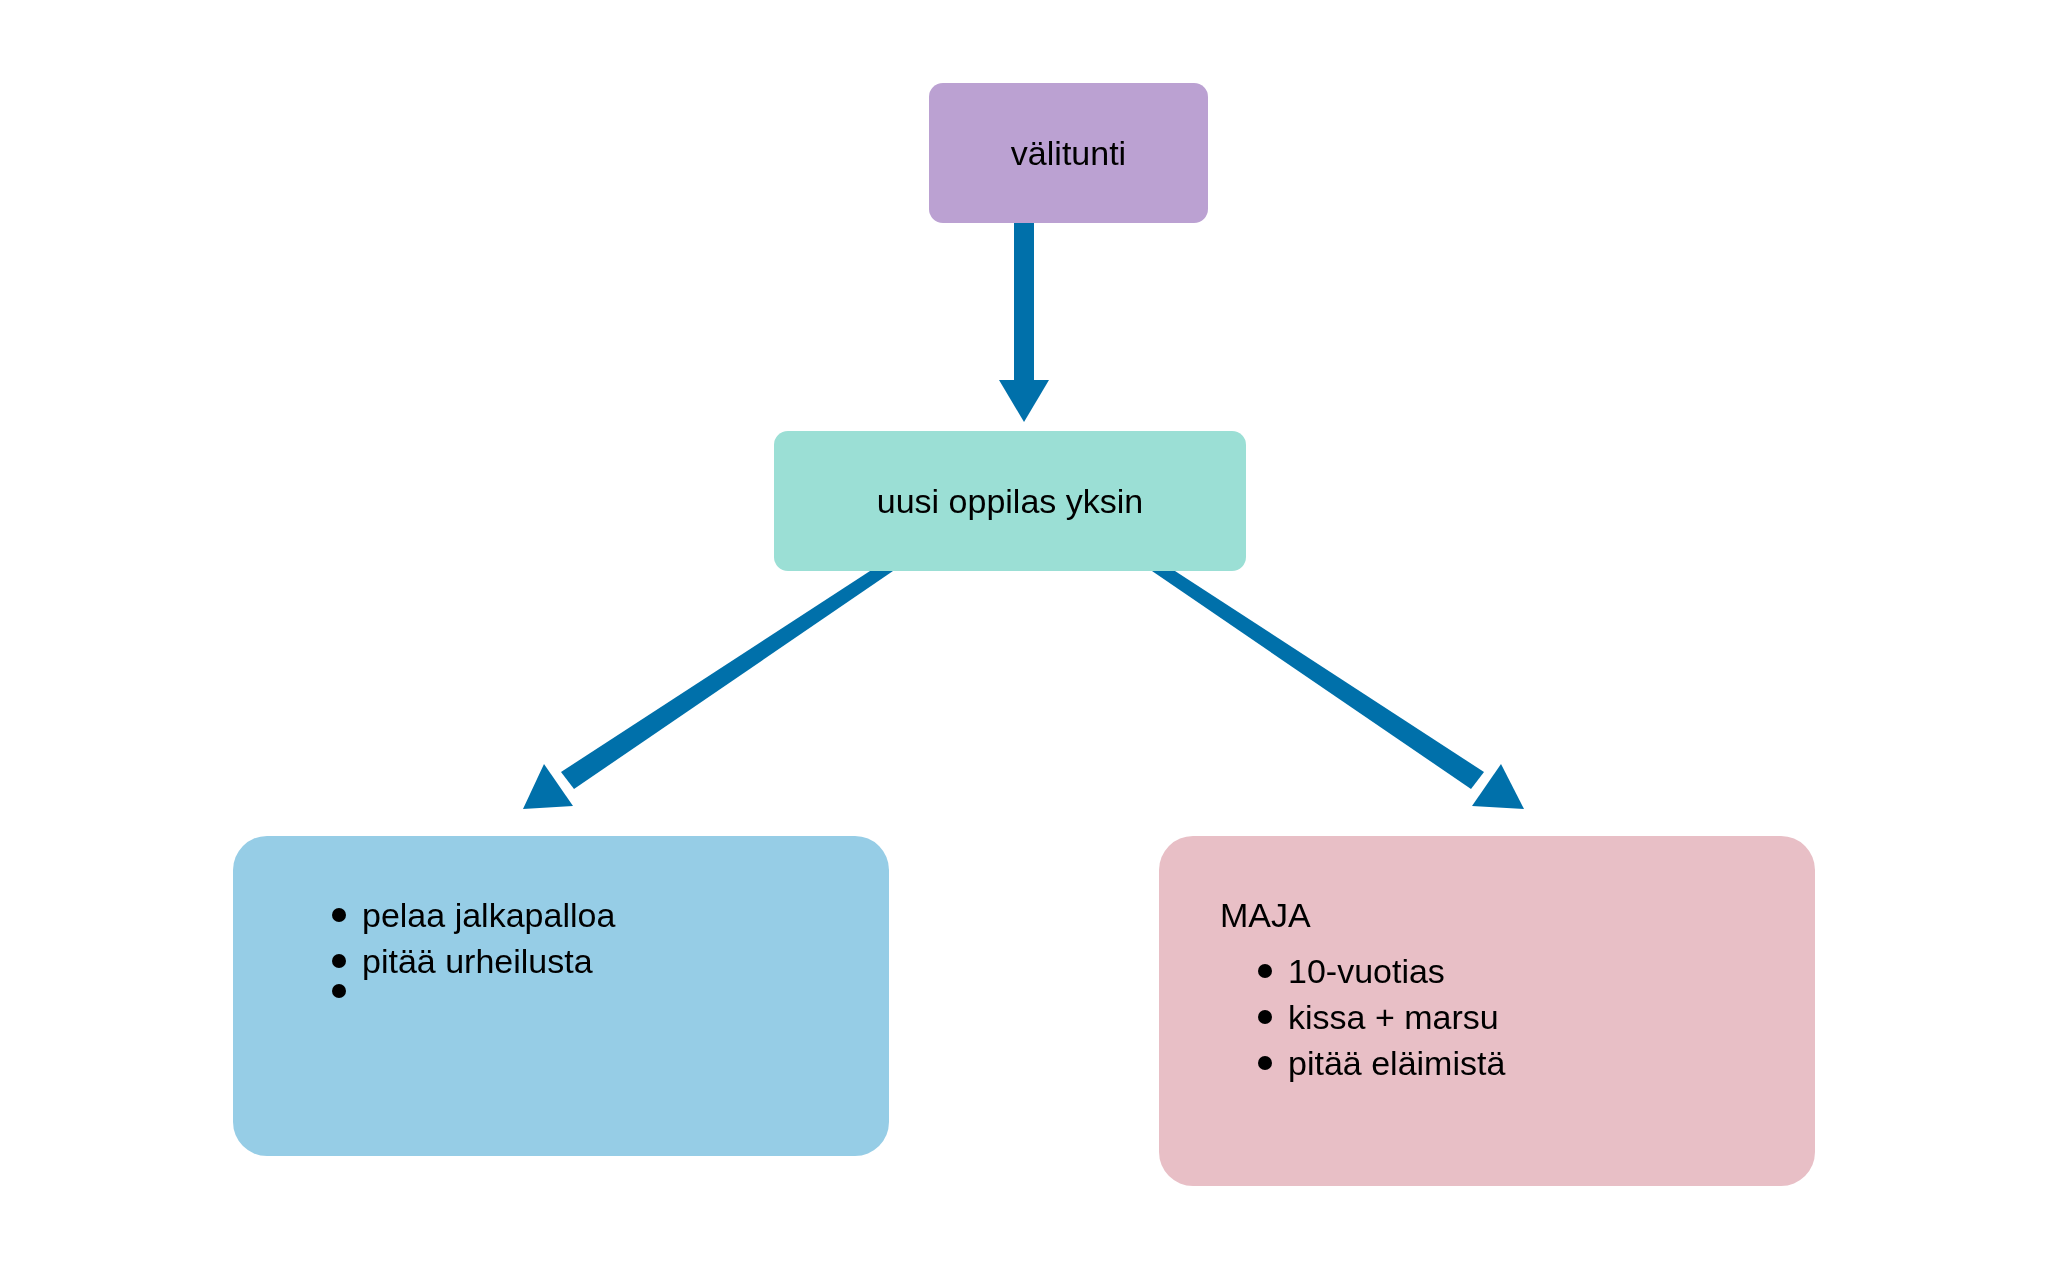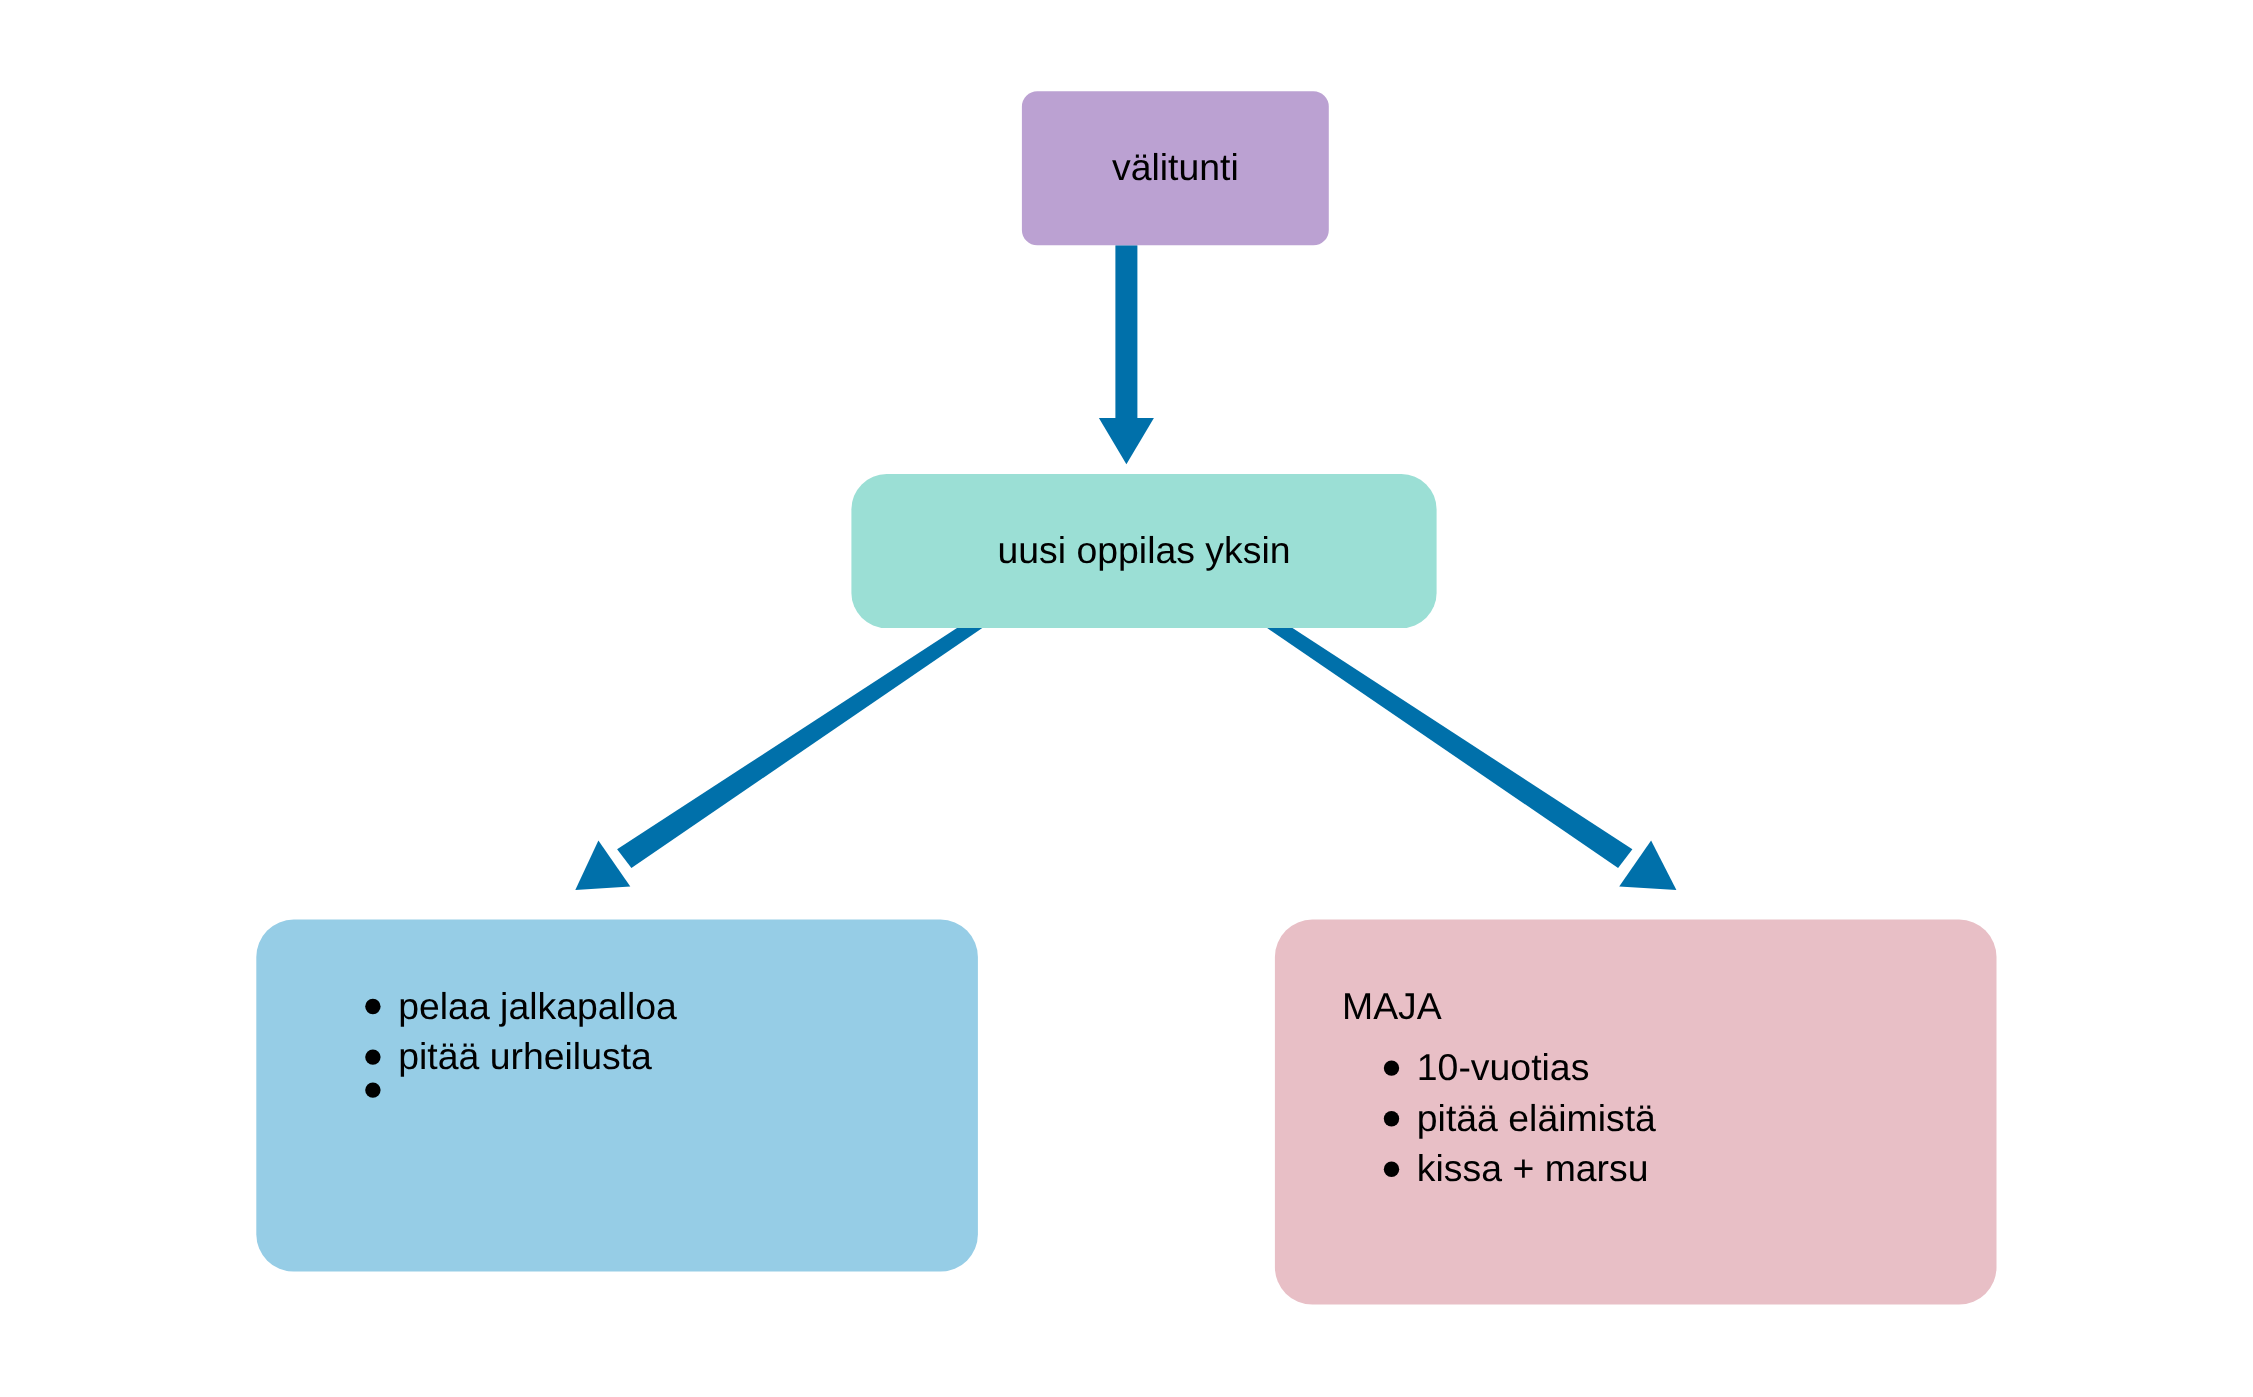--- a/index.html
+++ b/index.html
@@ -1,21 +1,21 @@
 <!DOCTYPE html>
 <html><head>
 <meta charset="utf-8">
 <style>
   html, body { margin:0; padding:0; background:#ffffff; }
   body { width:2048px; height:1270px; position:relative; overflow:hidden;
          font-family: "Liberation Sans", sans-serif; color:#000; }
   .node { position:absolute; box-sizing:border-box; }
   .center { display:flex; align-items:center; justify-content:center; font-size:34px; }
   #n-top { left:885px; top:83px; width:279px; height:140px; border-radius:14px;margin-left:44px; }
-  #n-mid { left:774px; top:431px; width:532px; height:140px; border-radius:32px; }
+  #n-mid { left:774px; top:431px; width:472px; height:140px; border-radius:14px; }
   #n-lukas { left:233px; top:836px; width:656px; height:320px; border-radius:34px; padding:56px 0 0 61px; }
   #n-maja { left:1159px; top:836px; width:656px; height:350px; border-radius:34px; padding:56px 0 0 61px; }
   .title { font-size:34px; line-height:46px; margin-bottom:10px; }
   ul { list-style:none; margin:0; padding:0 0 0 38px; }
   li { font-size:34px; line-height:46px; display:flex; align-items:center; }
   .bullet { display:inline-block; width:14px; height:14px; border-radius:50%; background:#000; margin-right:16px; }
   svg#arrows { position:absolute; left:0; top:0; }
 </style>
 </head>
 <body>
@@ -61,20 +61,20 @@
 
 <div id="n-maja" class="node" style="background: rgb(232, 191, 198);">
   <div class="title">MAJA</div>
   <ul>
     <li>
         <span class="bullet"></span>
         <span>10-vuotias</span>
       </li>
     <li>
         <span class="bullet"></span>
-        <span>pitää eläimistä</span>
+        <span>kissa + marsu</span>
       </li>
     <li>
         <span class="bullet"></span>
-        <span>kissa + marsu</span>
+        <span>pitää eläimistä</span>
       </li>
   </ul>
 </div>
 
 </body></html>

